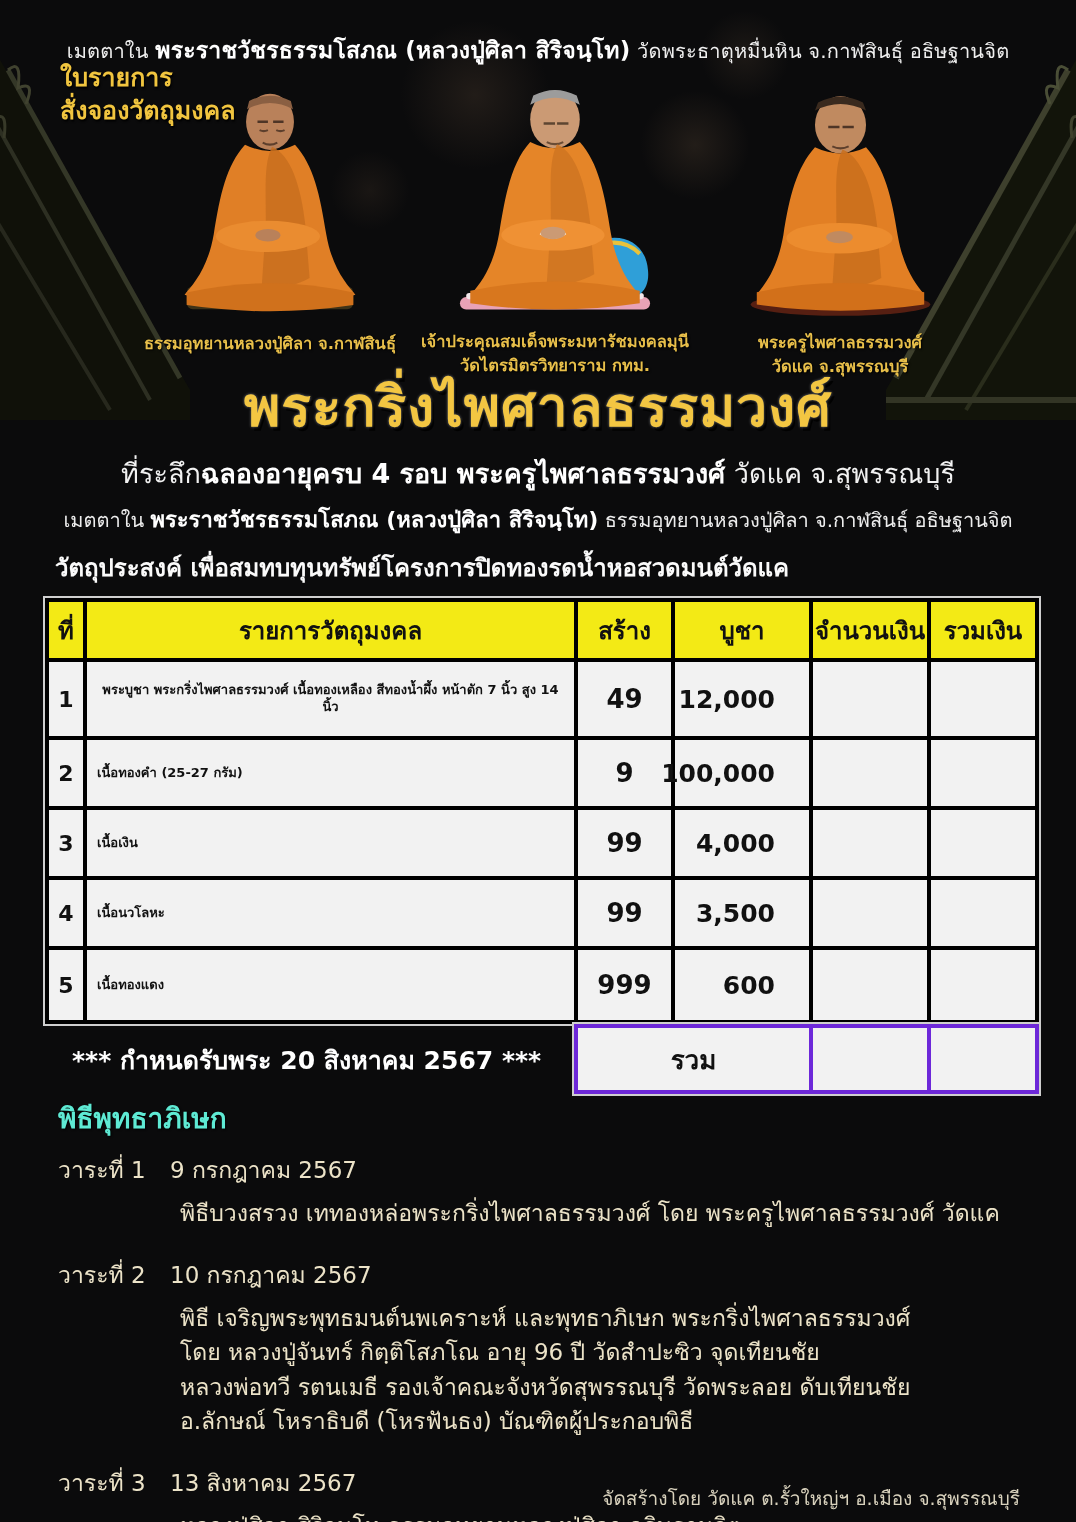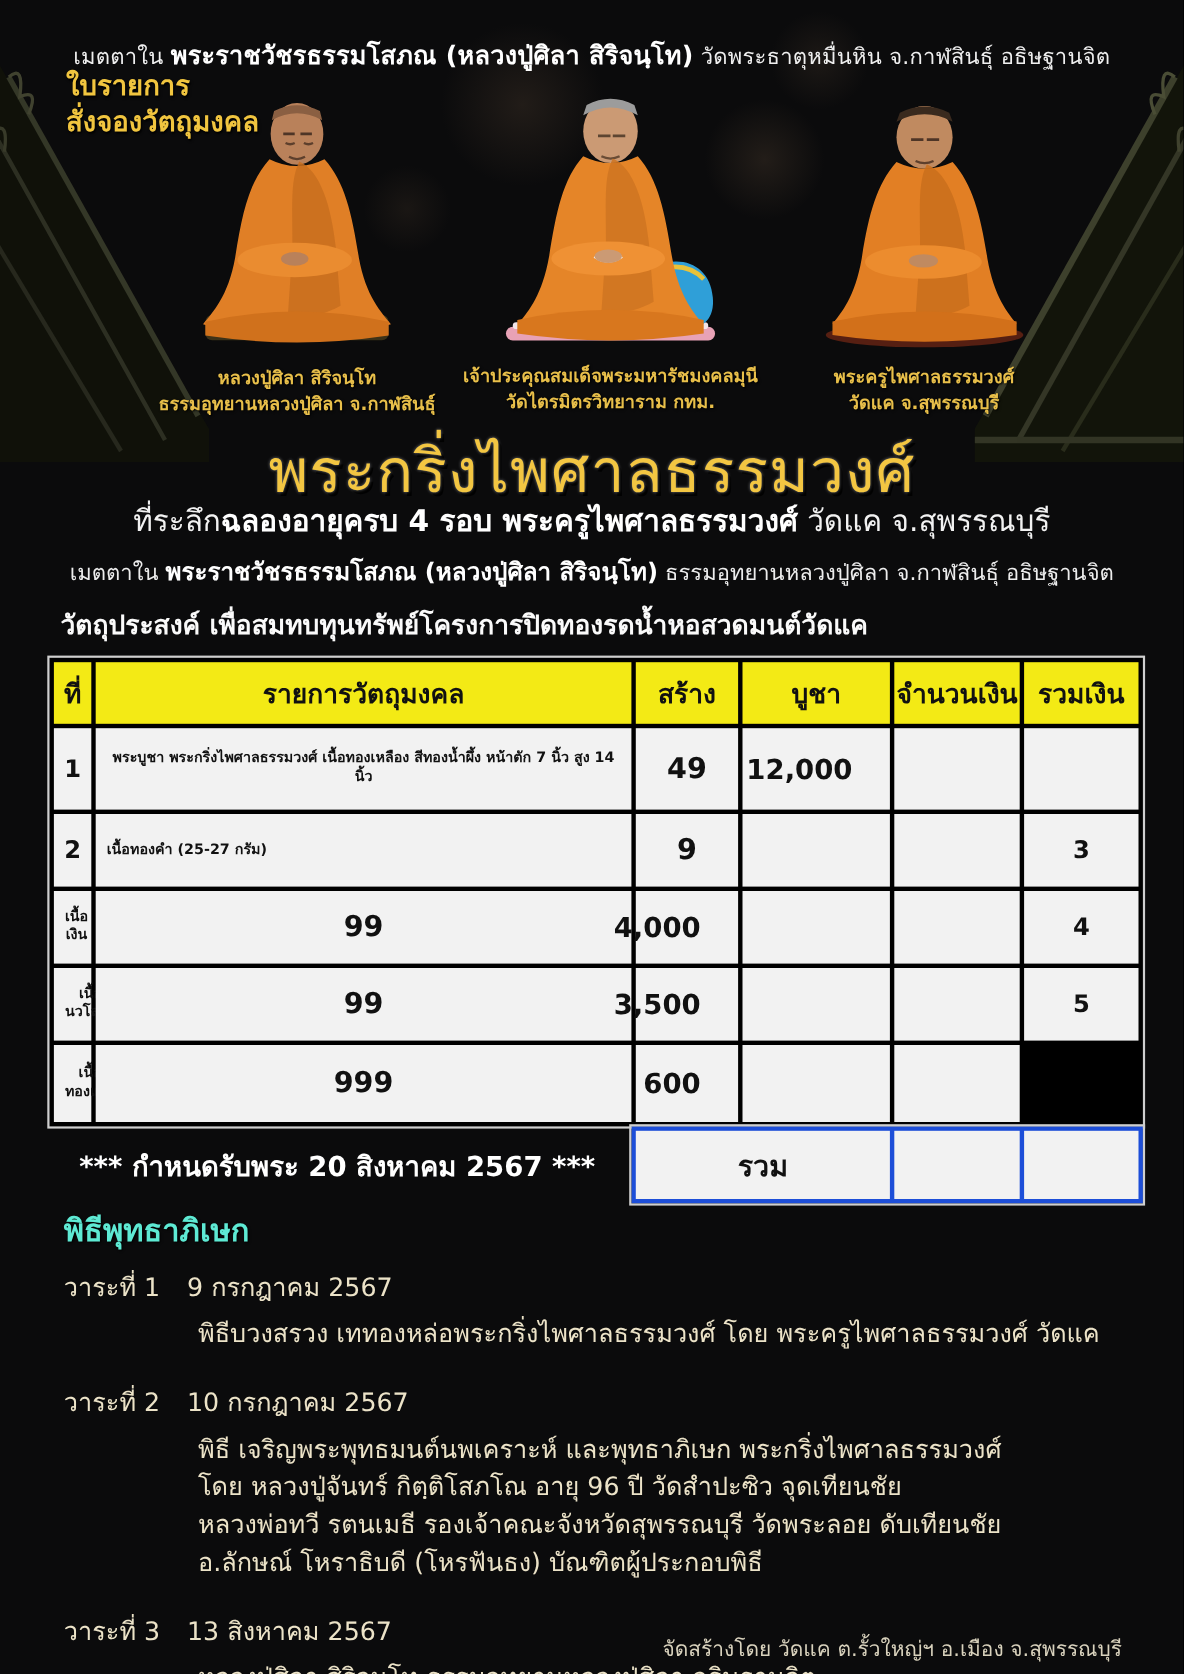--- a/index.html
+++ b/index.html
@@ -29,22 +29,22 @@
     font-weight:bold; font-size:25px; line-height:1.3; text-shadow:1px 2px 2px #000; }
 
   .monk{ position:absolute; width:280px; text-align:center; }
   .monk-1{ left:130px; top:78px; }
   .monk-2{ left:415px; top:78px; }
   .monk-3{ left:700px; top:82px; }
   .monk svg{ display:block; margin:0 auto; }
   .monk figcaption{ margin-top:4px; color:#e8bf4a; font-weight:bold;
     font-size:16.5px; line-height:1.45; text-shadow:1px 1px 2px #000; }
 
-  .main-title{ position:absolute; top:384px; left:0; width:100%; text-align:center;
-    font-size:55px; font-weight:400; color:#f3c642; letter-spacing:1px;
+  .main-title{ position:absolute; top:363px; left:0; width:100%; text-align:center;
+    font-size:55px; font-weight:700; color:#f3c642; letter-spacing:1px;
     text-shadow:0 0 3px rgba(255,255,255,.45), 3px 4px 0 rgba(0,0,0,.85); }
 
   .subtitle1{ position:absolute; top:452px; left:0; width:100%; text-align:center;
     font-size:27px; color:#f2f2f2; }
   .subtitle1 .bold{ font-weight:bold; color:#fff; }
   .subtitle2{ position:absolute; top:502px; left:0; width:100%; text-align:center;
     font-size:20px; color:#ededed; }
   .subtitle2 .bold{ font-weight:bold; font-size:22px; color:#fff; }
 
   .purpose{ position:absolute; top:548px; left:55px; font-size:24px;
@@ -57,21 +57,21 @@
     gap:4px; padding:4px; background:#000; outline:2px solid #cfcfcf; }
   .cell{ display:flex; align-items:center; color:#111; }
   .cell.hdr{ background:#f3ea15; font-weight:bold; font-size:24px; justify-content:center; text-align:center; }
   .cell.body{ background:#f2f2f2; font-weight:bold; }
   .cell.no{ justify-content:center; font-size:22px; }
   .cell.item{ padding:4px 10px; font-size:13px; line-height:1.3; text-align:center; }
   .cell.num{ justify-content:center; font-size:26px; }
   .cell.price{ justify-content:flex-end; padding-right:34px; font-size:25px; }
 
   .table-bottom{ position:absolute; left:574px; top:1024px;
-    display:flex; gap:4px; padding:4px; background:#1d4ed8; outline:2px solid #cfcfcf; }
+    display:flex; gap:4px; padding:4px; background:#6d28d9; outline:2px solid #cfcfcf; }
   .table-bottom .cell{ background:#f2f2f2; height:62px; }
   .tb-total{ width:231px; justify-content:center; font-weight:bold; font-size:26px; }
   .tb-amount{ width:114px; }
   .tb-sum{ width:104px; }
 
   .receive-note{ position:absolute; left:72px; top:1040px; width:470px;
     color:#fff; font-weight:bold; font-size:25px; }
 
   .ceremony{ position:absolute; left:58px; top:1096px; right:40px;
     color:#ece3c8; font-size:23px; }
@@ -128,21 +128,20 @@
       <path d="M100,50 q4,2 8,0 M124,50 q-4,2 -8,0" stroke="#5d3f2c" stroke-width="2" fill="none"></path>
       <path d="M98,42 l10,0 M113,42 l10,0" stroke="#4e3526" stroke-width="2.5"></path>
       <path d="M103,62 q7,4 14,0" stroke="#5d3f2c" stroke-width="2" fill="none"></path>
       <path d="M86,64 Q110,76 134,64 C152,84 158,112 164,150 C170,184 184,198 192,208 Q110,234 28,208 C36,198 50,184 56,150 C62,112 68,84 86,64 Z" fill="#e07f26"></path>
       <path d="M112,66 C130,74 140,104 144,142 L148,192 C132,201 116,203 102,201 L106,142 C106,104 104,82 112,66 Z" fill="#c86e1e" opacity="0.85"></path>
       <ellipse cx="108" cy="152" rx="50" ry="15" fill="#ea8c30"></ellipse>
       <ellipse cx="108" cy="151" rx="12" ry="6" fill="#b9815a"></ellipse>
       <path d="M30,206 Q110,188 190,206 L190,218 Q110,230 30,218 Z" fill="#d0711c"></path>
     </svg>
     <figcaption>
-      <div>หลวงปู่ศิลา สิริจนฺโท</div>
       <div>ธรรมอุทยานหลวงปู่ศิลา จ.กาฬสินธุ์</div>
     </figcaption>
   </figure>
 
   <figure class="monk monk-2">
     <svg width="240" height="248" viewBox="0 0 220 240">
       <rect x="18" y="212" width="184" height="12" rx="6" fill="#e8a2b6"></rect>
       <rect x="24" y="208" width="172" height="6" rx="3" fill="#f2e6e9"></rect>
       <ellipse cx="110" cy="40" rx="24" ry="28" fill="#cb9a74"></ellipse>
       <path d="M86,26 q24,-14 48,0 l-3,-9 q-21,-11 -42,0 Z" fill="#9c9c9c"></path>
@@ -205,20 +204,21 @@
     <div class="cell body no">1</div>
     <div class="cell body item">พระบูชา พระกริ่งไพศาลธรรมวงศ์ เนื้อทองเหลือง สีทองน้ำผึ้ง หน้าตัก 7 นิ้ว สูง 14 นิ้ว</div>
     <div class="cell body num">49</div>
     <div class="cell body price">12,000</div>
     <div class="cell body"></div>
     <div class="cell body"></div>
 
     <div class="cell body no">2</div>
     <div class="cell body item">เนื้อทองคำ (25-27 กรัม)</div>
     <div class="cell body num">9</div>
+    <div class="cell body price">100,000</div>
     <div class="cell body"></div>
     <div class="cell body"></div>
 
     <div class="cell body no">3</div>
     <div class="cell body item">เนื้อเงิน</div>
     <div class="cell body num">99</div>
     <div class="cell body price">4,000</div>
     <div class="cell body"></div>
     <div class="cell body"></div>
 

